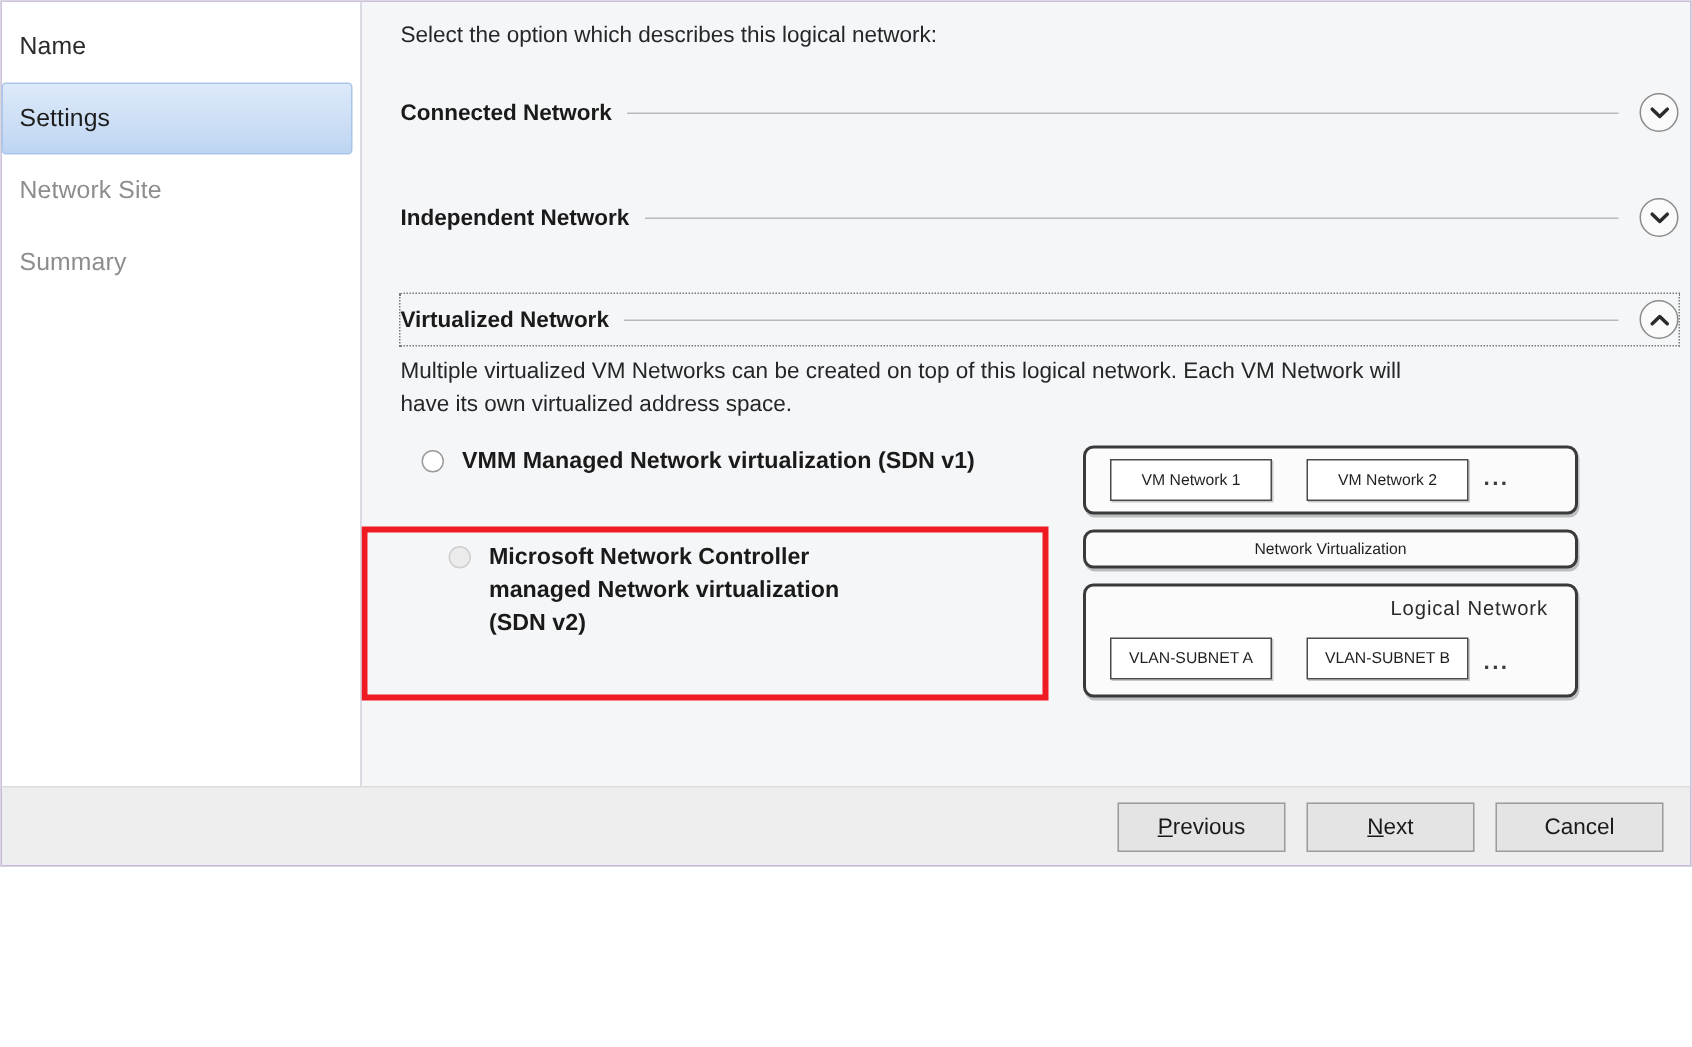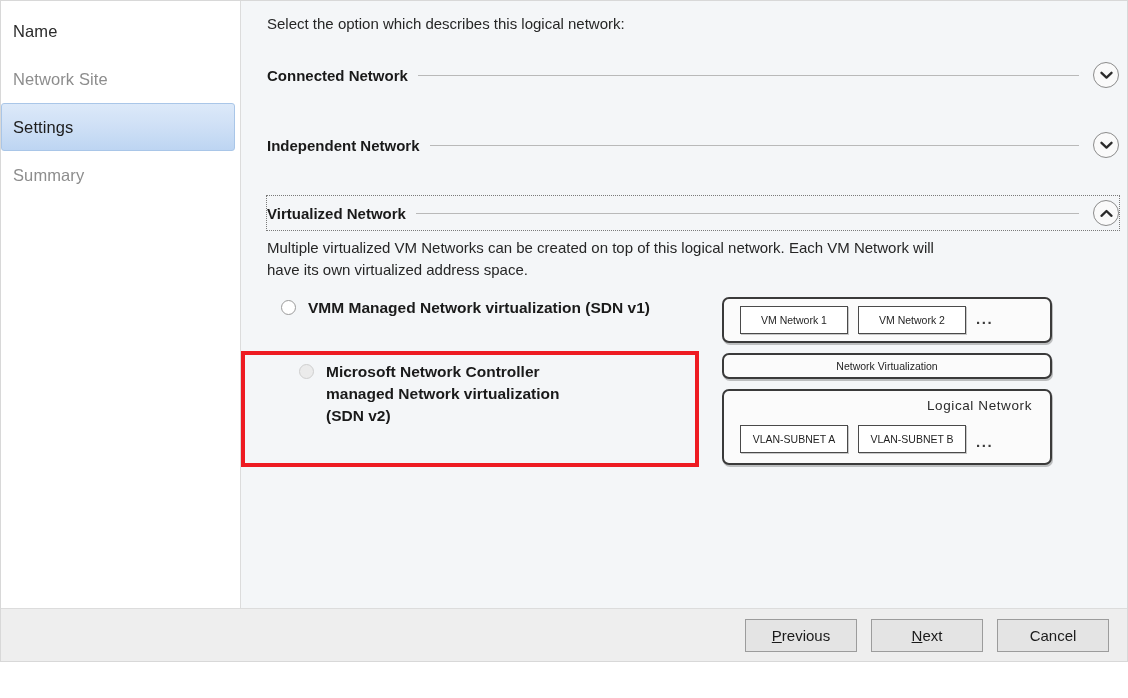--- a/index.html
+++ b/index.html
@@ -8,21 +8,21 @@
     width: 1128px;
     height: 698px;
     overflow: hidden;
     background: #ffffff;
     font-family: "Liberation Sans", sans-serif;
   }
 
   #wizard {
     position: relative;
     width: 1128px;
-    height: 662px;
+    height: 578px;
     background: #6d28d9;
     border: 1px solid #d8d8d8;
     display: flex;
     flex-direction: column;
   }
 
   
   #body-row {
     display: flex;
     flex: 1 1 auto;
@@ -213,21 +213,21 @@
     min-width: 108px;
     display: flex;
     align-items: center;
     justify-content: center;
     font-size: 10.5px;
     color: #1f1f1f;
     box-shadow: 1px 1px 0 rgba(70,70,70,.28);
     padding: 0 6px;
     white-space: nowrap;
   }
-  .chip + .chip { margin-left: 10px; }
+  .chip + .chip { margin-left: 23px; }
   .dots {
     font-size: 15px;
     font-weight: bold;
     color: #3c3c3c;
     letter-spacing: 1.6px;
     margin-left: 10px;
     line-height: 1;
     padding-bottom: 4px;
   }
 
@@ -293,25 +293,25 @@
 <body>
 
 <div id="wizard">
 
   <div id="body-row">
 
     <nav id="sidebar">
       <div class="nav-item done">
         <span>Name</span>
       </div>
+      <div class="nav-item active">
+        <span>Settings</span>
+      </div>
       <div class="nav-item">
         <span>Network Site</span>
-      </div>
-      <div class="nav-item active">
-        <span>Settings</span>
       </div>
       <div class="nav-item">
         <span>Summary</span>
       </div>
     </nav>
 
     <main id="content">
 
 
       <p id="intro">Select the option which describes this logical network:</p>

